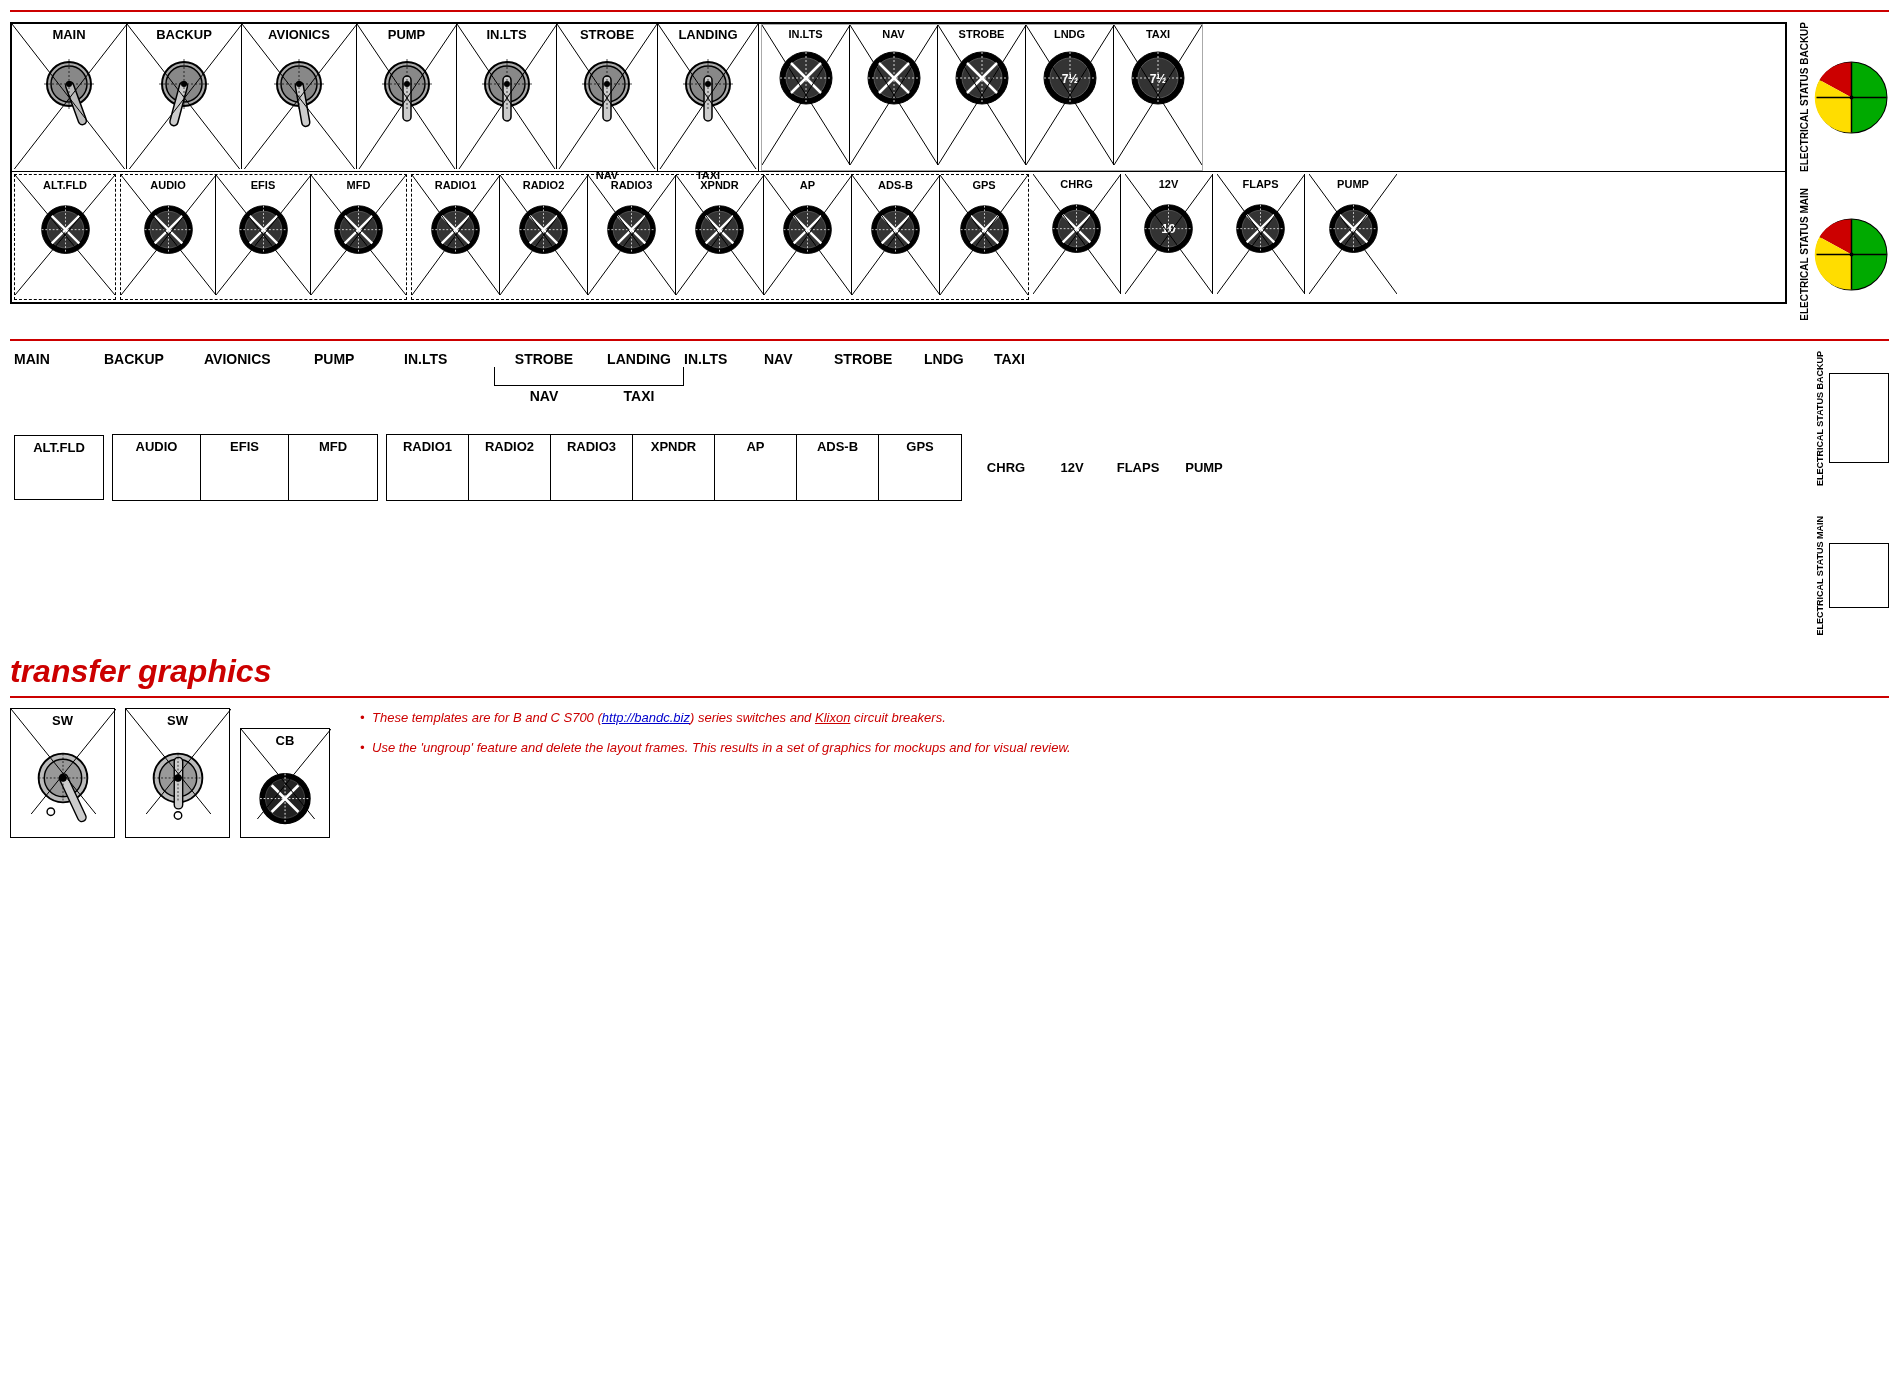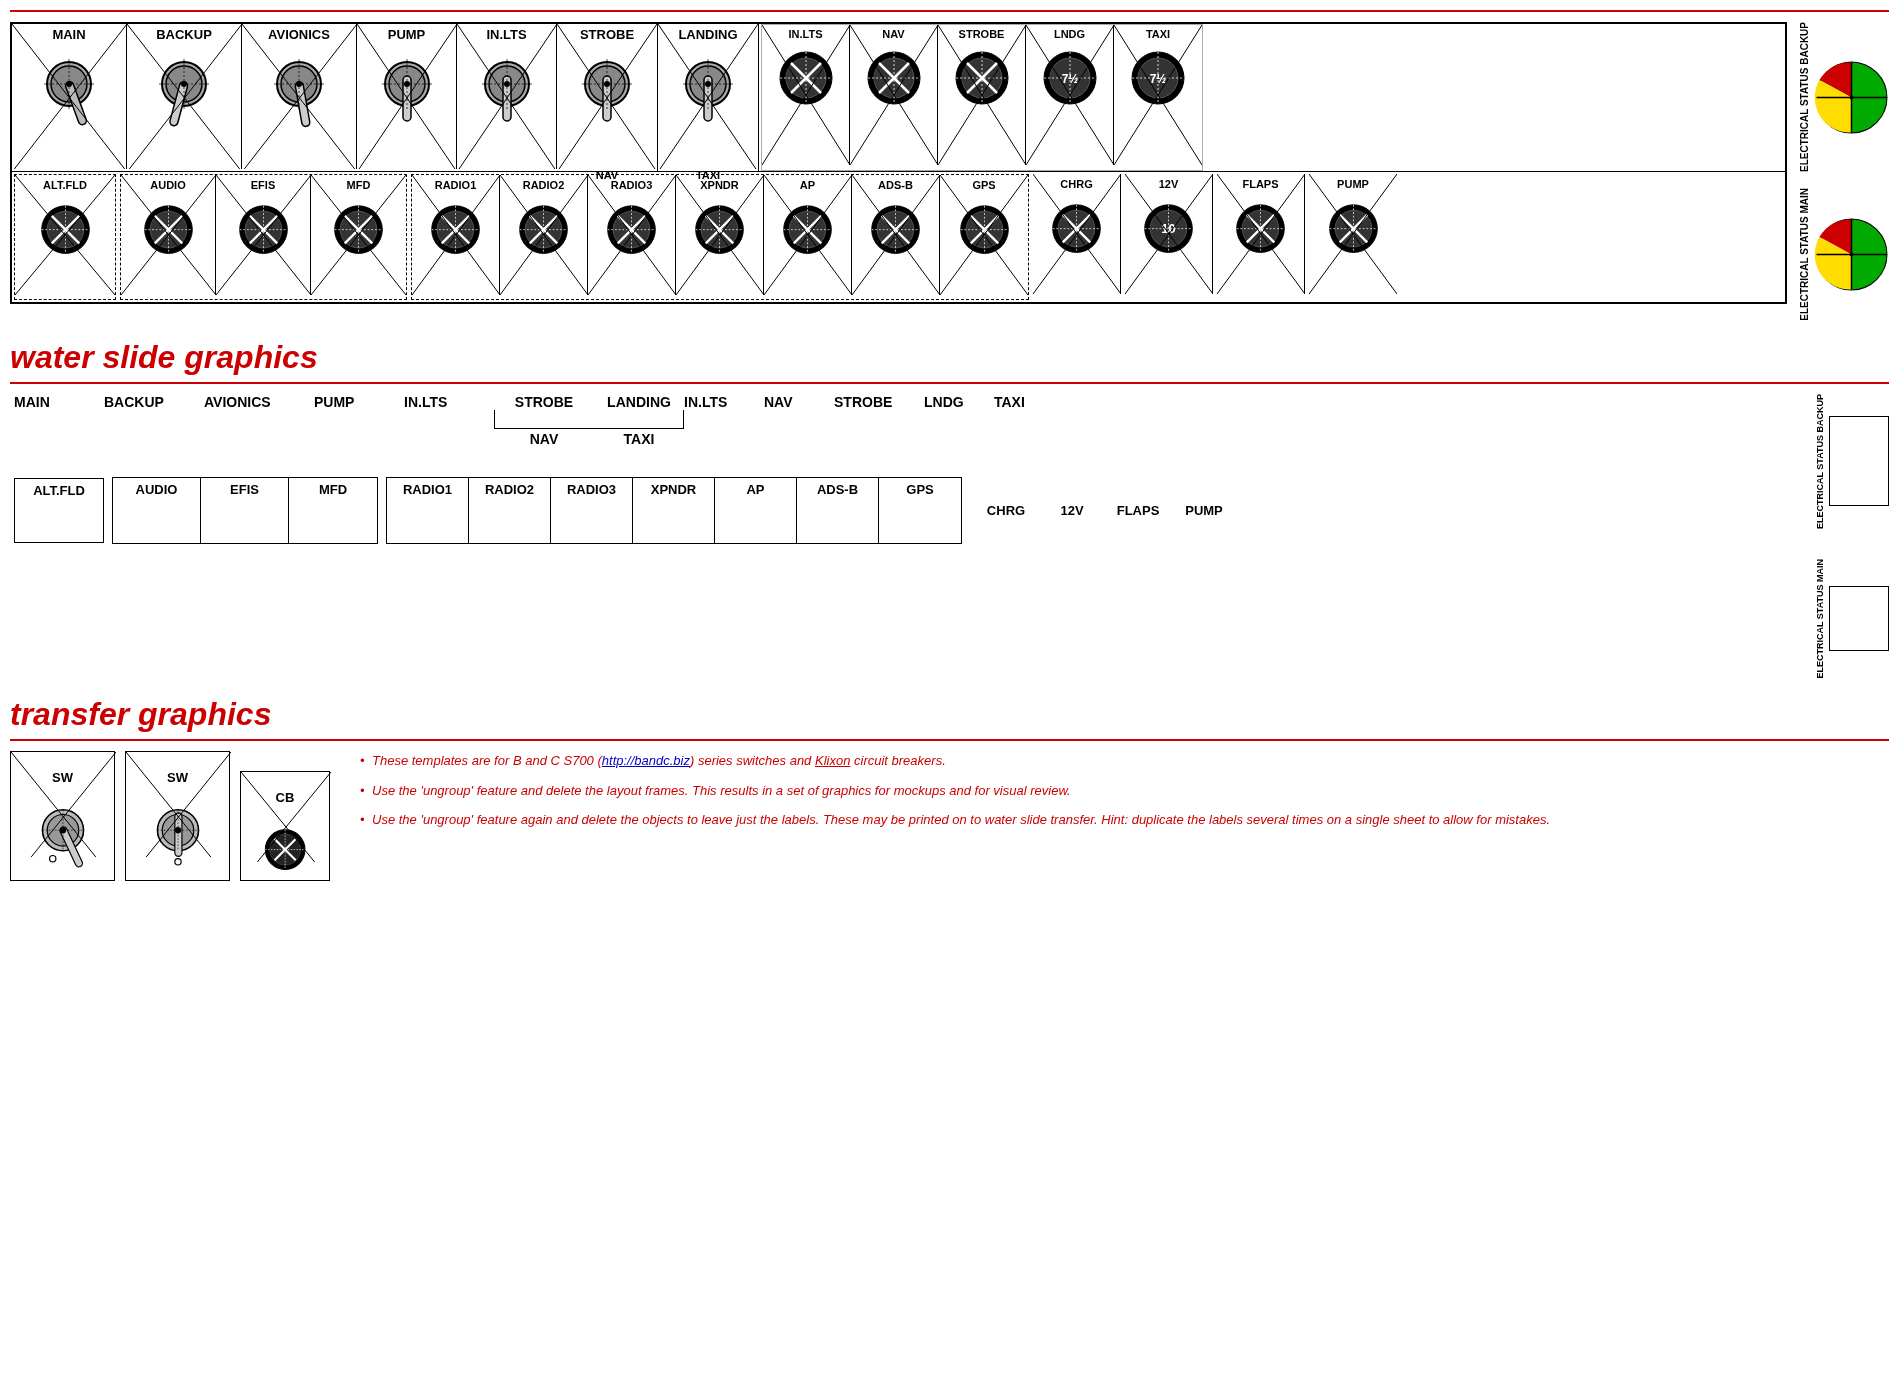--- a/index.html
+++ b/index.html
@@ -166,21 +166,21 @@
     }
 
     
     .icon-box {
       border: 1px solid black;
       position: relative;
       display: flex;
       flex-direction: column;
       align-items: center;
       justify-content: flex-start;
-      padding-top: 18px;
+      padding-top: 4px;
     }
   </style>
 </head>
 <body>
 
 <div class="layout-section">
   <hr class="section-divider">
 
   <div class="panel-container">
 
@@ -679,21 +679,20 @@
           <line x1="37.5" y1="2.5" x2="37.5" y2="72.5" stroke="black" stroke-width="1.5"></line>
           <line x1="2.5" y1="37.5" x2="72.5" y2="37.5" stroke="black" stroke-width="1.5"></line>
         </svg>
       </div>
     </div>
 
   </div>
 </div>
 
 <div class="waterslide-section">
-  <div class="section-title">water slide graphics</div>
   <hr class="section-divider">
 
   <div style="display:flex;align-items:flex-start;">
     <div style="flex:1;">
 
       <div style="display:flex;align-items:flex-start;margin-bottom:30px;padding-left:4px;">
         <span style="font-size:14px;font-weight:bold;min-width:90px;">MAIN</span>
         <span style="font-size:14px;font-weight:bold;min-width:100px;">BACKUP</span>
         <span style="font-size:14px;font-weight:bold;min-width:110px;">AVIONICS</span>
         <span style="font-size:14px;font-weight:bold;min-width:90px;">PUMP</span>
@@ -848,20 +847,17 @@
       <p class="template-bullet">
         These templates are for B and C S700 (<a href="#">http://bandc.biz</a>) series switches and <span class="underline-word">Klixon</span> circuit breakers.
       </p>
 
 
 
       <p class="template-bullet">
         Use the 'ungroup' feature and delete the layout frames. This results in a set of graphics for mockups and for visual review.
       </p>
 
-      <p class="template-bullet">
-        Use the 'ungroup' feature again and delete the objects to leave just the labels. These may be printed on to water slide transfer. Hint: duplicate the labels several times on a single sheet to allow for mistakes.
-      </p>
 
     </div>
 
   </div>
 </div>
 
 </body></html>

